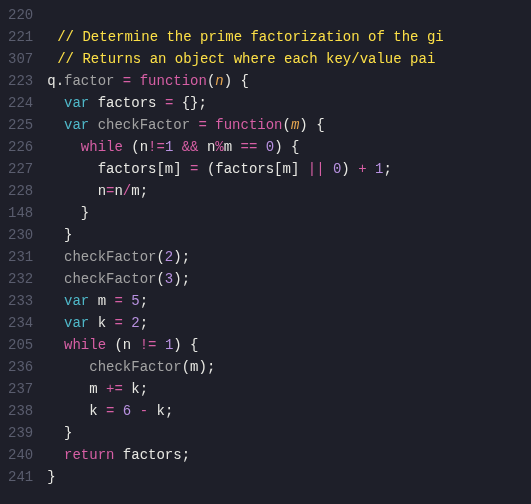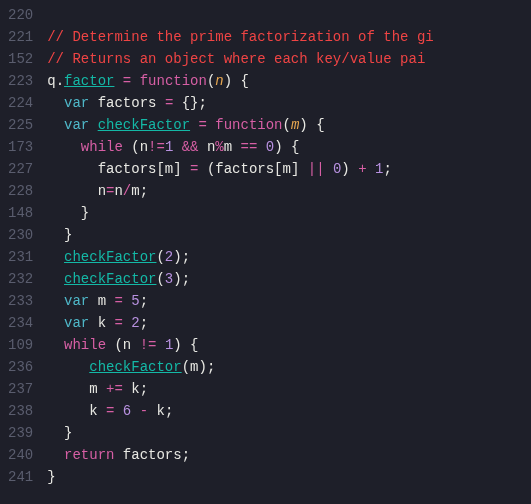--- a/index.html
+++ b/index.html
@@ -32,54 +32,54 @@
     .code {
       background: #1e1f29;
       padding: 4px 0;
       flex: 1;
       white-space: pre;
       overflow: hidden;
     }
     .line {
       height: 22px;
     }
-    .tok-comment { color: #ef4444; }
+    .tok-comment { color: #fde047; margin-left: 10px; }
     .tok-identifier { color: #e8e8e3; }
     .tok-operator { color: #d75fa5; }
     .tok-keyword { color: #4fb8c9; }
     .tok-keyword2 { color: #d75fa5; }
-    .tok-function { color: #14b8a6; text-decoration: underline; }
+    .tok-function { color: #a3a3a3; }
     .tok-paren { color: #e8e8e3; }
     .tok-brace { color: #e8e8e3; }
     .tok-bracket { color: #e8e8e3; }
     .tok-param { color: #e6a651; font-style: italic; }
     .tok-number { color: #b891e0; }
     .tok-punc { color: #e8e8e3; }
   </style>
 </head>
 <body>
 
 <div class="editor">
   <div class="gutter" id="gutter">
       <div class="line">220</div>
       <div class="line">221</div>
-      <div class="line">152</div>
+      <div class="line">307</div>
       <div class="line">223</div>
       <div class="line">224</div>
       <div class="line">225</div>
-      <div class="line">173</div>
+      <div class="line">226</div>
       <div class="line">227</div>
       <div class="line">228</div>
       <div class="line">148</div>
       <div class="line">230</div>
       <div class="line">231</div>
       <div class="line">232</div>
       <div class="line">233</div>
       <div class="line">234</div>
-      <div class="line">109</div>
+      <div class="line">205</div>
       <div class="line">236</div>
       <div class="line">237</div>
       <div class="line">238</div>
       <div class="line">239</div>
       <div class="line">240</div>
       <div class="line">241</div>
     </div>
   <div class="code" id="code"><div class="line"></div><div class="line"><span class="tok-comment">// Determine the prime factorization of the gi</span></div><div class="line"><span class="tok-comment">// Returns an object where each key/value pai</span></div><div class="line"><span class="tok-identifier">q</span><span class="tok-punc">.</span><span class="tok-function">factor</span><span class="tok-punc"> </span><span class="tok-operator">=</span><span class="tok-punc"> </span><span class="tok-keyword2">function</span><span class="tok-paren">(</span><span class="tok-param">n</span><span class="tok-paren">)</span><span class="tok-punc"> </span><span class="tok-brace">{</span></div><div class="line"><span>  </span><span class="tok-keyword">var</span><span class="tok-punc"> </span><span class="tok-identifier">factors</span><span class="tok-punc"> </span><span class="tok-operator">=</span><span class="tok-punc"> </span><span class="tok-brace">{}</span><span class="tok-punc">;</span></div><div class="line"><span>  </span><span class="tok-keyword">var</span><span class="tok-punc"> </span><span class="tok-function">checkFactor</span><span class="tok-punc"> </span><span class="tok-operator">=</span><span class="tok-punc"> </span><span class="tok-keyword2">function</span><span class="tok-paren">(</span><span class="tok-param">m</span><span class="tok-paren">)</span><span class="tok-punc"> </span><span class="tok-brace">{</span></div><div class="line"><span>    </span><span class="tok-keyword2">while</span><span class="tok-punc"> </span><span class="tok-paren">(</span><span class="tok-identifier">n</span><span class="tok-operator">!=</span><span class="tok-number">1</span><span class="tok-punc"> </span><span class="tok-operator">&amp;&amp;</span><span class="tok-punc"> </span><span class="tok-identifier">n</span><span class="tok-operator">%</span><span class="tok-identifier">m</span><span class="tok-punc"> </span><span class="tok-operator">==</span><span class="tok-punc"> </span><span class="tok-number">0</span><span class="tok-paren">)</span><span class="tok-punc"> </span><span class="tok-brace">{</span></div><div class="line"><span>      </span><span class="tok-identifier">factors</span><span class="tok-bracket">[</span><span class="tok-identifier">m</span><span class="tok-bracket">]</span><span class="tok-punc"> </span><span class="tok-operator">=</span><span class="tok-punc"> </span><span class="tok-paren">(</span><span class="tok-identifier">factors</span><span class="tok-bracket">[</span><span class="tok-identifier">m</span><span class="tok-bracket">]</span><span class="tok-punc"> </span><span class="tok-operator">||</span><span class="tok-punc"> </span><span class="tok-number">0</span><span class="tok-paren">)</span><span class="tok-punc"> </span><span class="tok-operator">+</span><span class="tok-punc"> </span><span class="tok-number">1</span><span class="tok-punc">;</span></div><div class="line"><span>      </span><span class="tok-identifier">n</span><span class="tok-operator">=</span><span class="tok-identifier">n</span><span class="tok-operator">/</span><span class="tok-identifier">m</span><span class="tok-punc">;</span></div><div class="line"><span>    </span><span class="tok-brace">}</span></div><div class="line"><span>  </span><span class="tok-brace">}</span></div><div class="line"><span>  </span><span class="tok-function">checkFactor</span><span class="tok-paren">(</span><span class="tok-number">2</span><span class="tok-paren">)</span><span class="tok-punc">;</span></div><div class="line"><span>  </span><span class="tok-function">checkFactor</span><span class="tok-paren">(</span><span class="tok-number">3</span><span class="tok-paren">)</span><span class="tok-punc">;</span></div><div class="line"><span>  </span><span class="tok-keyword">var</span><span class="tok-punc"> </span><span class="tok-identifier">m</span><span class="tok-punc"> </span><span class="tok-operator">=</span><span class="tok-punc"> </span><span class="tok-number">5</span><span class="tok-punc">;</span></div><div class="line"><span>  </span><span class="tok-keyword">var</span><span class="tok-punc"> </span><span class="tok-identifier">k</span><span class="tok-punc"> </span><span class="tok-operator">=</span><span class="tok-punc"> </span><span class="tok-number">2</span><span class="tok-punc">;</span></div><div class="line"><span>  </span><span class="tok-keyword2">while</span><span class="tok-punc"> </span><span class="tok-paren">(</span><span class="tok-identifier">n</span><span class="tok-punc"> </span><span class="tok-operator">!=</span><span class="tok-punc"> </span><span class="tok-number">1</span><span class="tok-paren">)</span><span class="tok-punc"> </span><span class="tok-brace">{</span></div><div class="line"><span>     </span><span class="tok-function">checkFactor</span><span class="tok-paren">(</span><span class="tok-identifier">m</span><span class="tok-paren">)</span><span class="tok-punc">;</span></div><div class="line"><span>     </span><span class="tok-identifier">m</span><span class="tok-punc"> </span><span class="tok-operator">+=</span><span class="tok-punc"> </span><span class="tok-identifier">k</span><span class="tok-punc">;</span></div><div class="line"><span>     </span><span class="tok-identifier">k</span><span class="tok-punc"> </span><span class="tok-operator">=</span><span class="tok-punc"> </span><span class="tok-number">6</span><span class="tok-punc"> </span><span class="tok-operator">-</span><span class="tok-punc"> </span><span class="tok-identifier">k</span><span class="tok-punc">;</span></div><div class="line"><span>  </span><span class="tok-brace">}</span></div><div class="line"><span>  </span><span class="tok-keyword2">return</span><span class="tok-punc"> </span><span class="tok-identifier">factors</span><span class="tok-punc">;</span></div><div class="line"><span class="tok-brace">}</span></div></div>
 </div>
 

